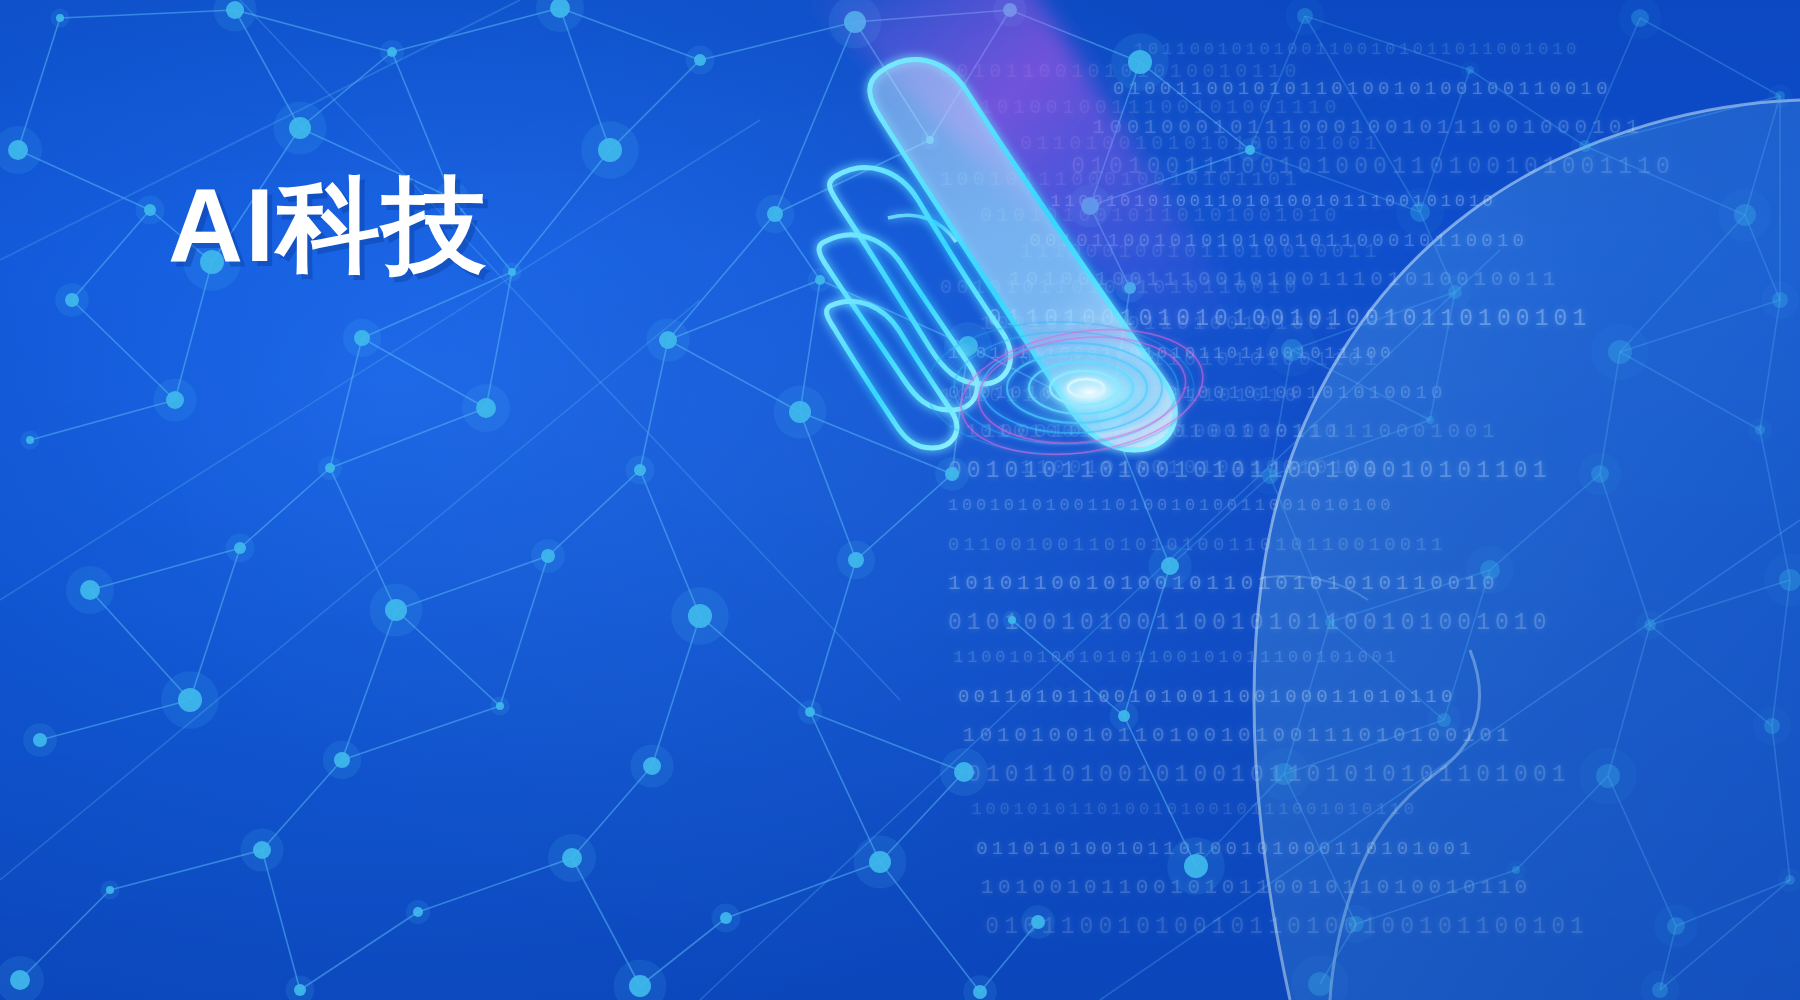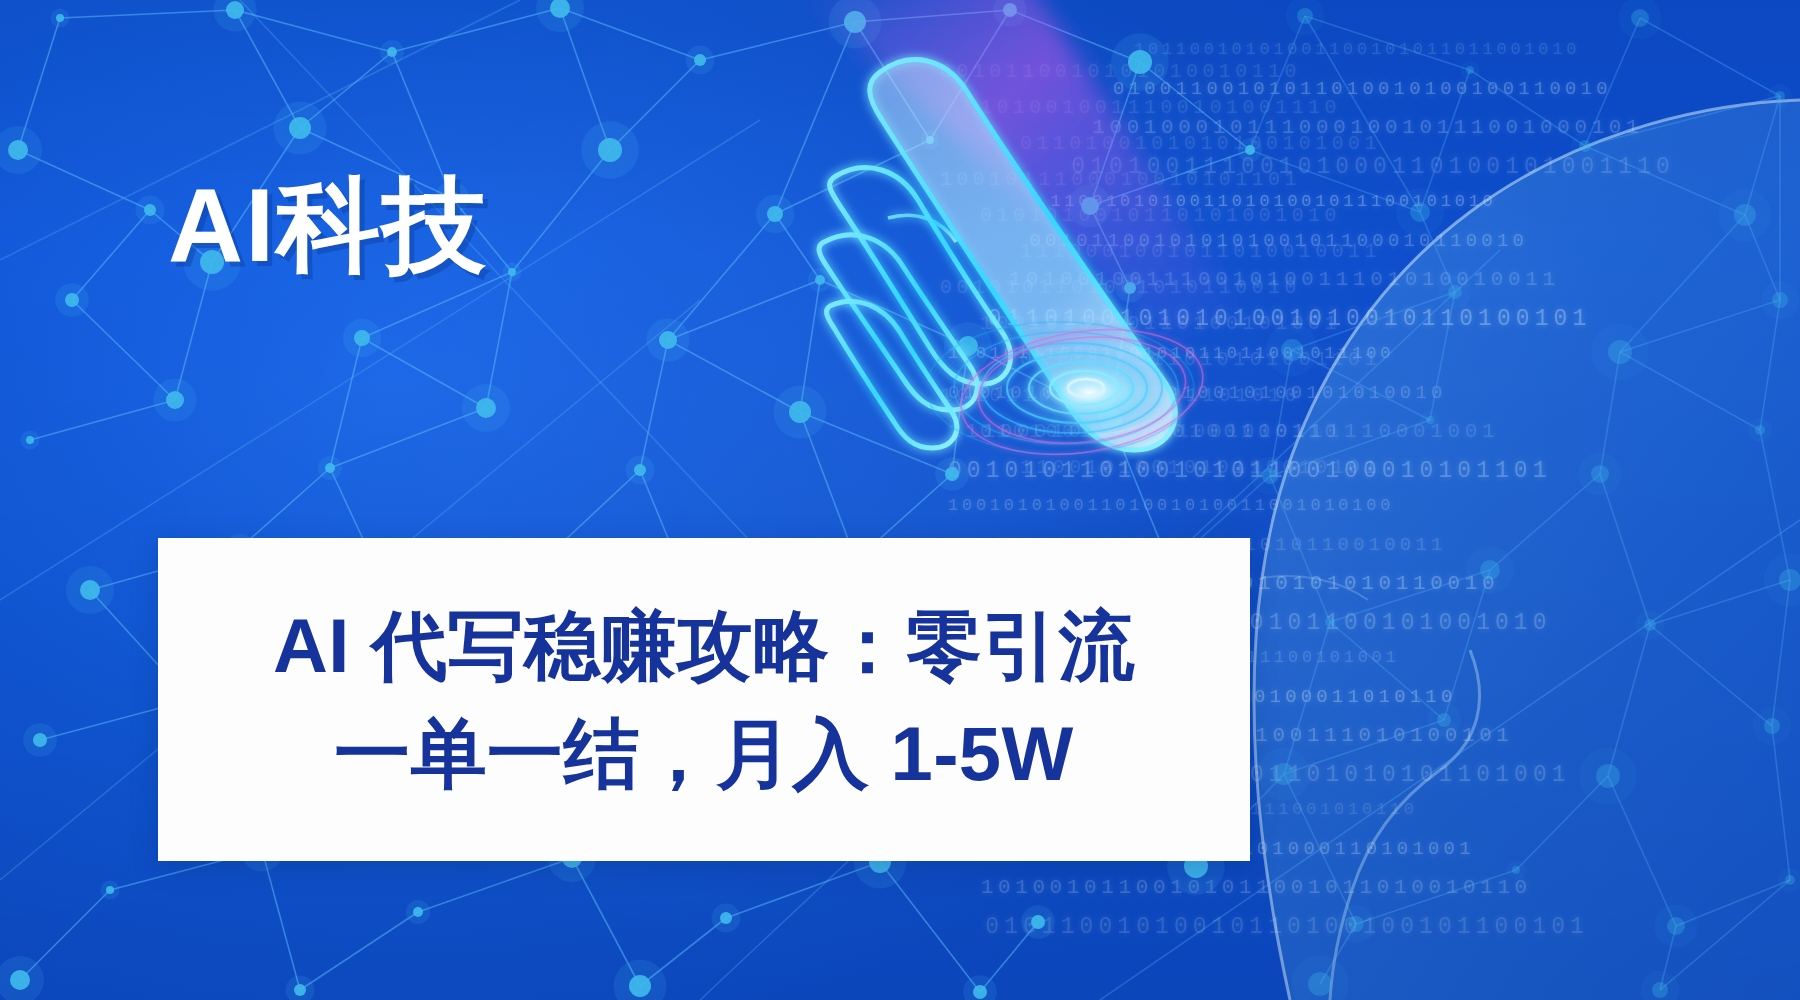--- a/index.html
+++ b/index.html
@@ -624,18 +624,14 @@
       <ellipse cx="152" cy="92" rx="122" ry="60" transform="rotate(-9 152 92)"></ellipse>
     </g>
   </svg>
 
   <div class="layer" id="bg-vignette"></div>
 
   <div id="headline">
     <div class="headline-line">AI科技</div>
   </div>
 
-  <div id="subtitle-card">
-    <div class="subtitle-line">AI 代写稳赚攻略：零引流</div>
-    <div class="subtitle-line">一单一结，月入 1-5W</div>
-  </div>
 
 </div>
 
 </body></html>

